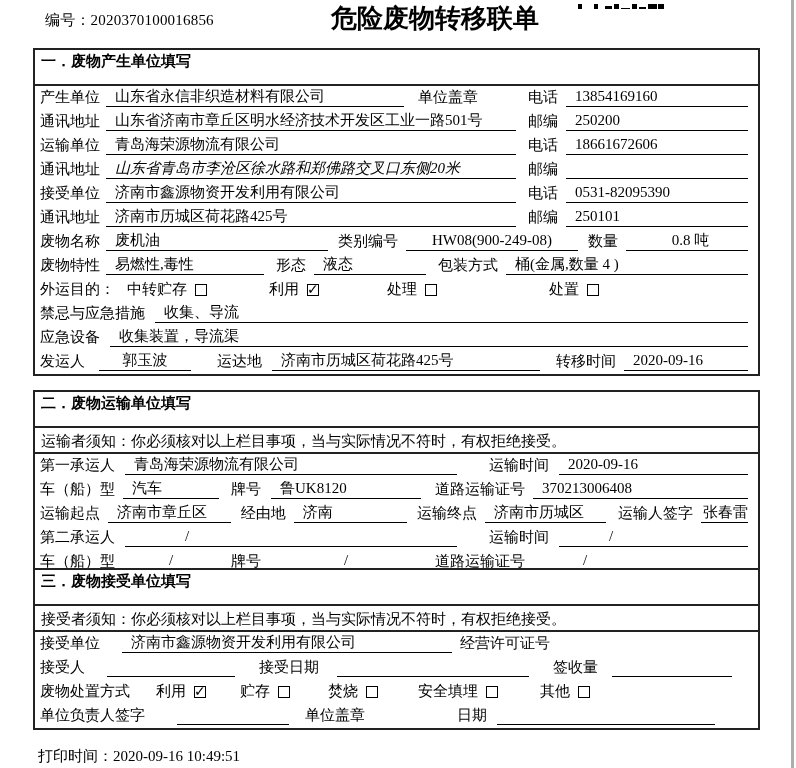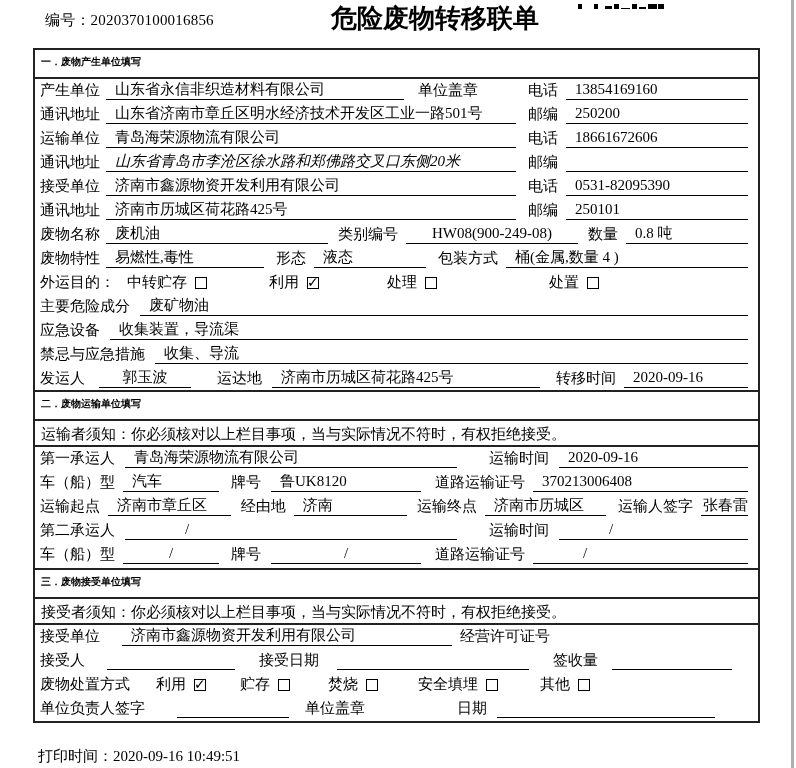--- a/index.html
+++ b/index.html
@@ -15,21 +15,21 @@
   .docno { position:absolute; left:45px; top:11px; white-space:nowrap; letter-spacing:0.2px; }
   .title { position:absolute; left:331px; top:1px; font-size:26px; font-weight:bold; white-space:nowrap; }
   .qr { position:absolute; left:578px; top:0; width:86px; height:9px; overflow:hidden; }
   .qr svg rect { fill:#000; }
 
   .sec { position:absolute; left:33px; width:727px; border:2px solid #222; background:#fff; }
   .s1 { top:48px; }
   .s2 { top:390px; }
   .s3 { top:568px; }
   .sec-h {
-    font-weight:bold; font-size:10px; height:29px; line-height:19px;
+    font-weight:bold; font-size:15px; height:36px; line-height:19px;
     padding:2px 6px 1px 6px; border-bottom:2px solid #222; white-space:nowrap;
   }
   .notice { height:26px; line-height:20px; padding:3px 6px; border-bottom:2px solid #222; white-space:nowrap; }
 
   .r { display:flex; align-items:flex-end; height:24px; padding:0 10px 3px 5px; line-height:19px; }
   .r.cbrow { align-items:center; padding-bottom:1px; }
   .l { white-space:nowrap; }
   .u { border-bottom:1px solid #000; white-space:nowrap; padding:0 2px 0 9px; overflow:hidden; min-width:30px; }
   .fill { flex:1 1 auto; }
   .c { text-align:center; padding:0 2px; }
@@ -114,21 +114,21 @@
       <span class="l" style="margin-left:12px; margin-right:8px;">邮编</span>
       <span class="u" style="width:182px;">250101</span>
     </div>
 
     <div class="r">
       <span class="l">废物名称</span>
       <span class="u" style="width:222px; margin-left:6px;">废机油</span>
       <span class="l" style="margin-left:10px;">类别编号</span>
       <span class="u c" style="width:172px; margin-left:8px;">HW08(900-249-08)</span>
       <span class="l" style="margin-left:10px;">数量</span>
-      <span class="u fill" style="margin-left:8px;">0.8 吨</span>
+      <span class="u fill" style="margin-left:8px;text-align:center;">0.8 吨</span>
     </div>
 
     <div class="r">
       <span class="l">废物特性</span>
       <span class="u" style="width:158px; margin-left:6px;">易燃性,毒性</span>
       <span class="l" style="margin-left:12px;">形态</span>
       <span class="u" style="width:112px; margin-left:8px;">液态</span>
       <span class="l" style="margin-left:12px;">包装方式</span>
       <span class="u fill" style="margin-left:8px;">桶(金属,数量 4 )</span>
     </div>
@@ -146,33 +146,29 @@
       <span class="opt" style="margin-left:68px;justify-content:space-between;">
         <span>处理</span>
         <span class="cb"></span>
       </span>
       <span class="opt" style="margin-left:112px;">
         <span>处置</span>
         <span class="cb"></span>
       </span>
     </div>
 
-    <div class="r">
-      <span class="l">主要危险成分</span>
-      <span class="u fill" style="margin-left:10px;">废矿物油</span>
+
+    <div class="r">
+      <span class="l">禁忌与应急措施</span>
+      <span class="u fill" style="margin-left:10px;">收集、导流</span>
     </div>
 
     <div class="r">
       <span class="l">应急设备</span>
       <span class="u fill" style="margin-left:10px;">收集装置，导流渠</span>
-    </div>
-
-    <div class="r">
-      <span class="l">禁忌与应急措施</span>
-      <span class="u fill" style="margin-left:10px;">收集、导流</span>
     </div>
 
     <div class="r">
       <span class="l">发运人</span>
       <span class="u c" style="width:92px; margin-left:14px;">郭玉波</span>
       <span class="l" style="margin-left:26px;">运达地</span>
       <span class="u" style="width:268px; margin-left:10px;">济南市历城区荷花路425号</span>
       <span class="l" style="margin-left:16px;">转移时间</span>
       <span class="u fill" style="margin-left:8px;">2020-09-16</span>
     </div>

